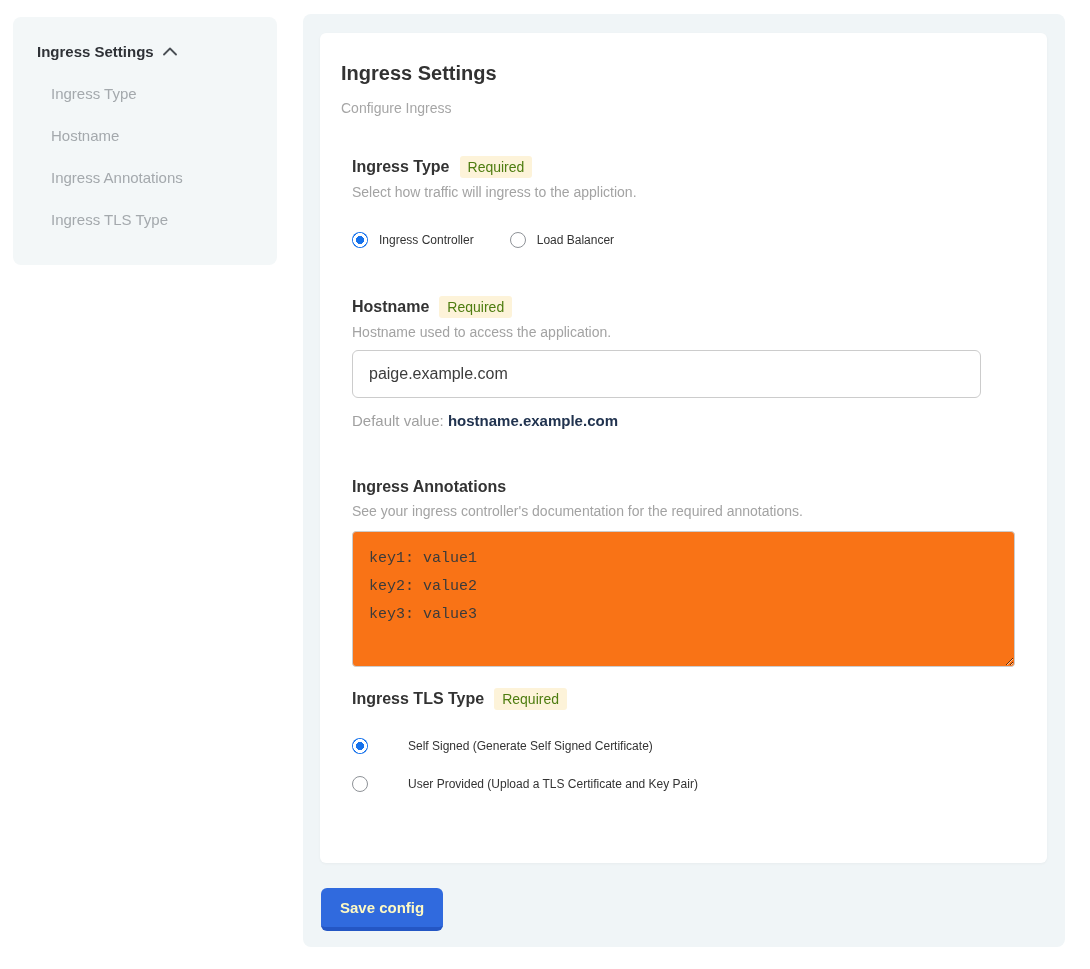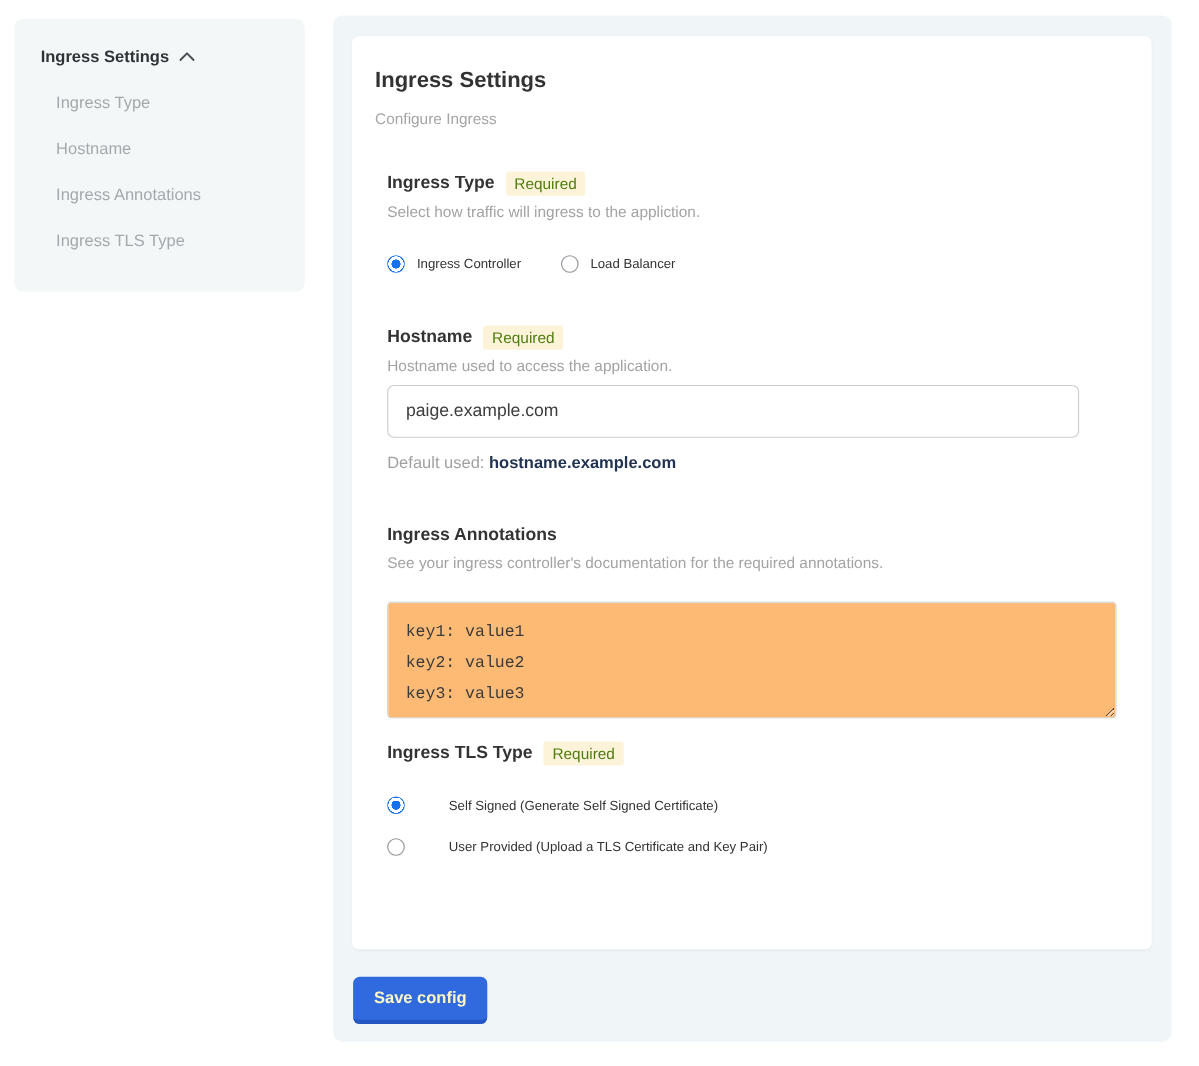--- a/index.html
+++ b/index.html
@@ -84,27 +84,27 @@
     border:1px solid #cccccc; border-radius:6px;
     padding:0 16px;
     font-family:"Liberation Sans", sans-serif;
     font-size:16px; color:#3c3c3c;
     background:#fff;
   }
   .default-line { margin-top:14px; font-size:15px; color:#a0a0a0; }
   .default-line b { color:#21334f; font-weight:bold; }
 
   .annotations-textarea {
-    display:block; margin-top:28px;
-    width:663px; height:106px;
+    display:block; margin-top:12px;
+    width:663px; height:136px;
     border:1px solid #cccccc; border-radius:4px;
     padding:13px 16px;
     font-family:"Liberation Mono", monospace;
     font-size:15px; line-height:28px; color:#3b3b3b;
-    resize:both; background:#fdba74;
+    resize:both; background:#f97316;
   }
   .section-tight { margin-top:21px; }
 
   
   .save-btn {
     position:absolute; left:18px; top:874px;
     min-width:119px; height:43px;
     background:#306ade;
     border:none; border-bottom:4px solid #2456c4;
     border-radius:6px;
@@ -159,21 +159,21 @@
       </div>
 
       <div class="section">
         <div class="section-head">
           <span class="section-label">Hostname</span>
           <span class="badge">Required</span>
         </div>
         <div class="section-help">Hostname used to access the application.</div>
         <input class="text-input" type="text" value="paige.example.com" style="">
         <div class="default-line">
-          <span>Default used:</span>
+          <span>Default value:</span>
           <b>hostname.example.com</b>
         </div>
       </div>
 
       <div class="section">
         <div class="section-head">
           <span class="section-label">Ingress Annotations</span>
         </div>
         <div class="section-help">See your ingress controller's documentation for the required annotations.</div>
         <textarea class="annotations-textarea" spellcheck="false" style="">key1: value1

